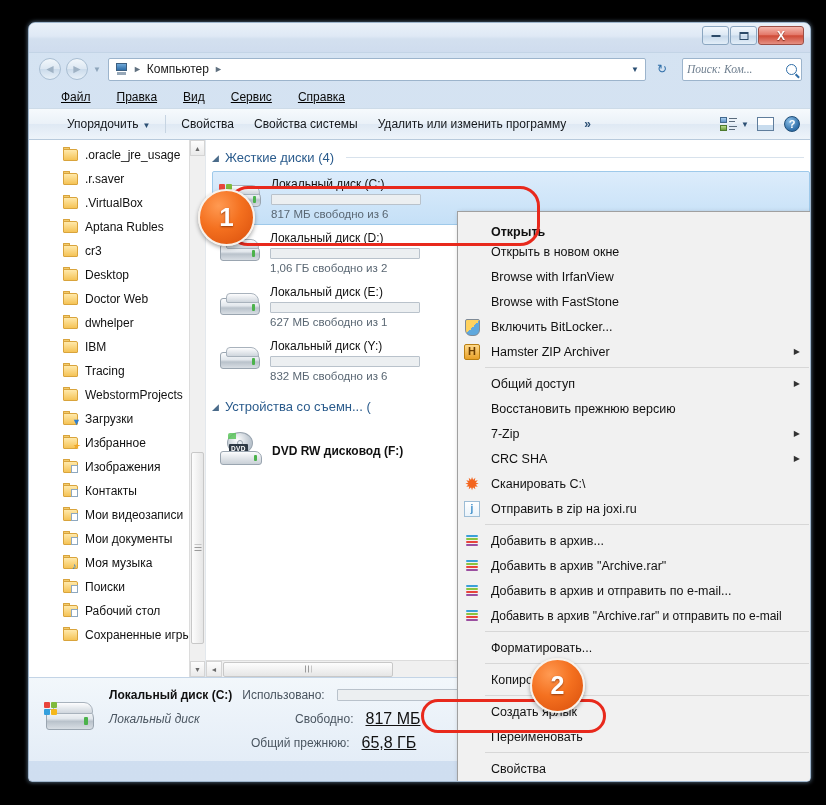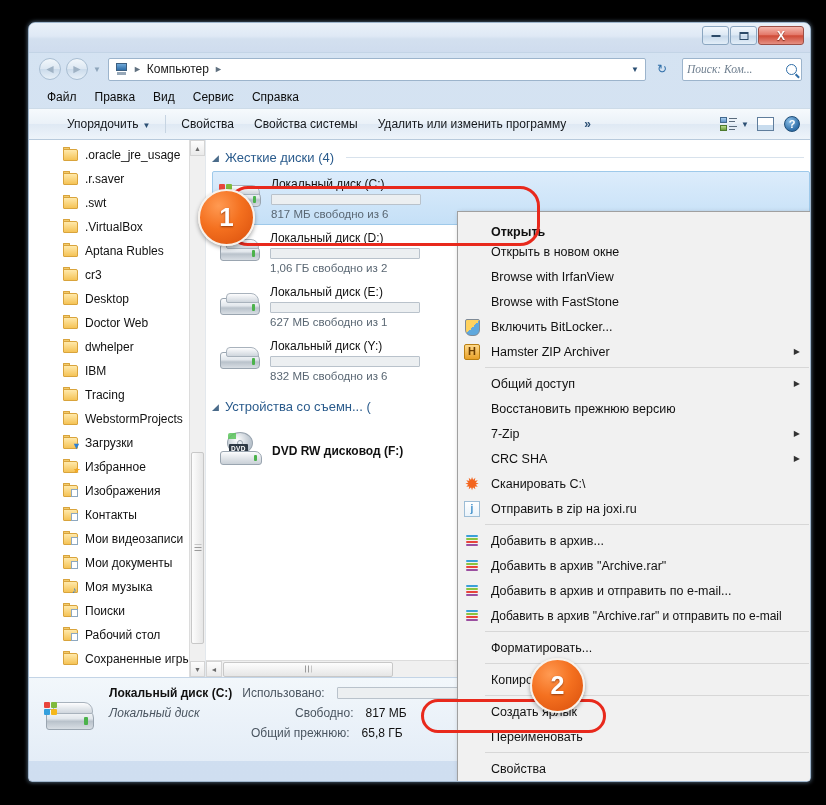--- a/index.html
+++ b/index.html
@@ -72,21 +72,21 @@
   .searchbox {
     width: 120px; height: 23px; margin-left: 4px; display: flex; align-items: center;
     background: #fff; border: 1px solid #9cb4cc; border-radius: 2px; padding: 0 4px;
   }
   .searchbox .ph { flex: 1; font-size: 11.5px; color: #6f7f8f; font-style: italic; font-family: "Liberation Serif", serif; }
   .mag { width: 11px; height: 11px; border: 1.6px solid #2f6ea8; border-radius: 50%; position: relative; }
   .mag::after { content: ''; position: absolute; right: -4px; bottom: -3px; width: 5px; height: 1.6px;
     background: #2f6ea8; transform: rotate(45deg); }
 
   
-  .menubar { display: flex; align-items: center; height: 23px; padding-left: 9px; gap: 0; }
+  .menubar { display: flex; align-items: center; height: 23px; padding-left: 23px; gap: 8px; text-decoration: underline; }
   .menubar .mi { font-size: 12px; color: #0b0b0b; padding: 2px 9px; }
 
   
   .toolbar {
     display: flex; align-items: center; height: 32px;
     background: linear-gradient(to bottom,#f6fafd 0%,#eaf1f8 50%,#dfe9f4 51%,#eef4fa 100%);
     border-top: 1px solid #cddbe8; border-bottom: 1px solid #b8cadc;
     padding: 0 6px 0 28px;
   }
   .tb { font-size: 12px; color: #15181c; padding: 4px 10px; white-space: nowrap; }
@@ -231,21 +231,21 @@
   .sb-ico { width: 54px; height: 44px; position: relative; flex: 0 0 auto; margin-top: 10px; }
   .sb-ico .body3d { position: absolute; left: 3px; top: 13px; width: 48px; height: 21px; border-radius: 3px 9px 4px 3px;
     background: linear-gradient(to bottom,#fbfcfd 0%,#e2e7ec 45%,#b9c2cb 60%,#d8dee4 100%); border: 1px solid #9aa5b0; }
   .sb-ico .top3d { position: absolute; left: 10px; top: 6px; width: 40px; height: 12px; border-radius: 4px 9px 2px 2px;
     background: linear-gradient(to bottom,#fdfdfe,#cfd6dd); border: 1px solid #a8b2bc; }
   .sb-ico .led { position: absolute; left: 41px; top: 21px; width: 4px; height: 8px; background: #4bb24b; border-radius: 1px; }
   .sb-ico .flag { position: absolute; left: 1px; top: 6px; width: 16px; height: 15px; }
   .sb-l1 { font-size: 12px; color: #111; font-weight: bold; white-space: nowrap; padding-right: 10px; }
   .sb-l2 { font-size: 12px; color: #4a5560; white-space: nowrap; padding-right: 10px; font-style: italic; }
   .sb-k { font-size: 12px; color: #4a5560; white-space: nowrap; padding-right: 6px; }
-  .sb-v { font-size: 12px; color: #111; white-space: nowrap; }
+  .sb-v { font-size: 16px; color: #111; white-space: nowrap; text-decoration: underline; }
   .sb-mid { display: flex; align-items: center; gap: 6px; min-width: 250px; }
   .sb-bar { width: 155px; height: 12px; border: 1px solid #b9c2cb; border-radius: 1px; background: #eceff1; overflow: hidden; }
   .sb-bar .fill { height: 100%; background: linear-gradient(to bottom,#f08a80 0%,#e23b26 45%,#cf2a16 55%,#ef6a58 100%); }
   .sb-col2 { display: flex; flex-direction: column; gap: 6px; }
   .sb-row { display: flex; align-items: center; }
 
   
   .hl-ring { position: absolute; border: 3px solid #e8291c; border-radius: 20px; z-index: 45; pointer-events: none; }
   .badge {
     position: absolute; border-radius: 50%; z-index: 60;
@@ -343,27 +343,20 @@
                 <i class="bk"></i>
               </span>
               <span class="lbl">.oracle_jre_usage</span>
             </div>
           <div class="titem">
               <span class="folder">
                 <i class="tab"></i>
                 <i class="bk"></i>
               </span>
               <span class="lbl">.r.saver</span>
-            </div>
-          <div class="titem">
-              <span class="folder">
-                <i class="tab"></i>
-                <i class="bk"></i>
-              </span>
-              <span class="lbl">.swt</span>
             </div>
           <div class="titem">
               <span class="folder">
                 <i class="tab"></i>
                 <i class="bk"></i>
               </span>
               <span class="lbl">.VirtualBox</span>
             </div>
           <div class="titem">
               <span class="folder">

